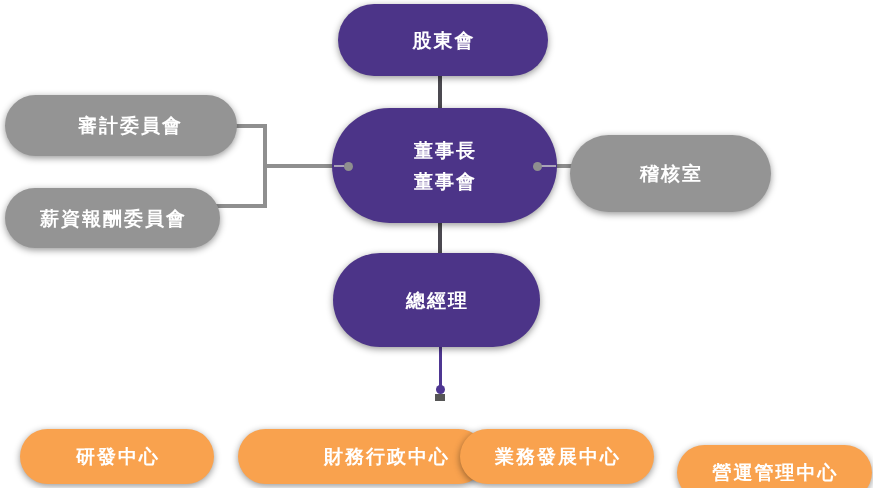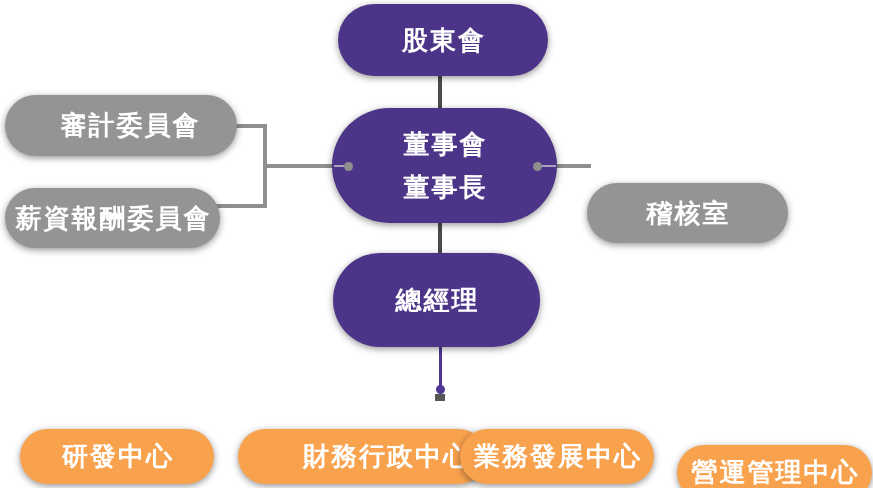--- a/index.html
+++ b/index.html
@@ -17,21 +17,21 @@
   }
   .pill {
     position: absolute;
     border-radius: 999px;
     display: flex;
     align-items: center;
     justify-content: center;
     flex-direction: column;
     color: var(--text);
     font-weight: bold;
-    font-size: 26px;
+    font-size: 19px;
     letter-spacing: 2px;
     text-indent: 2px;
     line-height: 1.62;
     z-index: 2;
     box-shadow: 0 2px 7px rgba(0,0,0,0.42);
     white-space: nowrap;
   }
   .purple { background: var(--purple); }
   .gray   { background: var(--gray); }
   .orange { background: var(--orange); }
@@ -53,21 +53,21 @@
   }
   .dot.gray-dot   { background: var(--connector); }
   .dot.purple-dot { background: var(--stub_purple); }
 
   
   #node-shareholders           { left: 338px; top: 4px;   width: 210px; height: 72px; }
   #node-board-chairman         { left: 332px; top: 108px; width: 225px; height: 115px; }
   #node-general-manager        { left: 333px; top: 253px; width: 207px; height: 94px; }
   #node-audit-committee        { left: 5px;   top: 95px;  width: 215px; height: 61px; padding-left: 17px; }
   #node-compensation-committee { left: 5px;   top: 176px; width: 215px; height: 60px; margin-top: 12px; }
-  #node-audit-office           { left: 587px; top: 135px; width: 201px; height: 60px; margin-top: 48px; }
+  #node-audit-office           { left: 570px; top: 135px; width: 201px; height: 77px; }
   #node-center-0               { left: 20px;  top: 429px; width: 194px; height: 55px; }
   #node-center-1               { left: 238px; top: 429px; width: 200px; height: 55px; padding-left: 48px; }
   #node-center-2               { left: 460px; top: 429px; width: 194px; height: 55px; }
   #node-center-3               { left: 677px; top: 429px; width: 195px; height: 55px; margin-top: 16px; }
 
   
   #link-shareholders-board   { left: 438px;   top: 74px;    width: 4px;  height: 36px; }
   #link-board-gm             { left: 438px;   top: 221px;   width: 4px;  height: 34px; }
   #link-gm-down              { left: 438.5px; top: 329px;   width: 3px;  height: 57px; }
   #dot-gm-down               { left: 435.5px; top: 384.5px; }
@@ -101,22 +101,22 @@
 
   <div class="dot gray-dot" id="dot-board-left"></div>
   <div class="dot gray-dot" id="dot-board-right"></div>
   <div class="dot purple-dot" id="dot-gm-down"></div>
 
   <div class="pill purple" id="node-shareholders">
     <span>股東會</span>
   </div>
 
   <div class="pill purple" id="node-board-chairman">
+    <span>董事長</span>
     <span>董事會</span>
-    <span>董事長</span>
   </div>
 
   <div class="pill purple" id="node-general-manager">
     <span>總經理</span>
   </div>
 
   <div class="pill gray" id="node-audit-committee">
     <span>審計委員會</span>
   </div>
 

